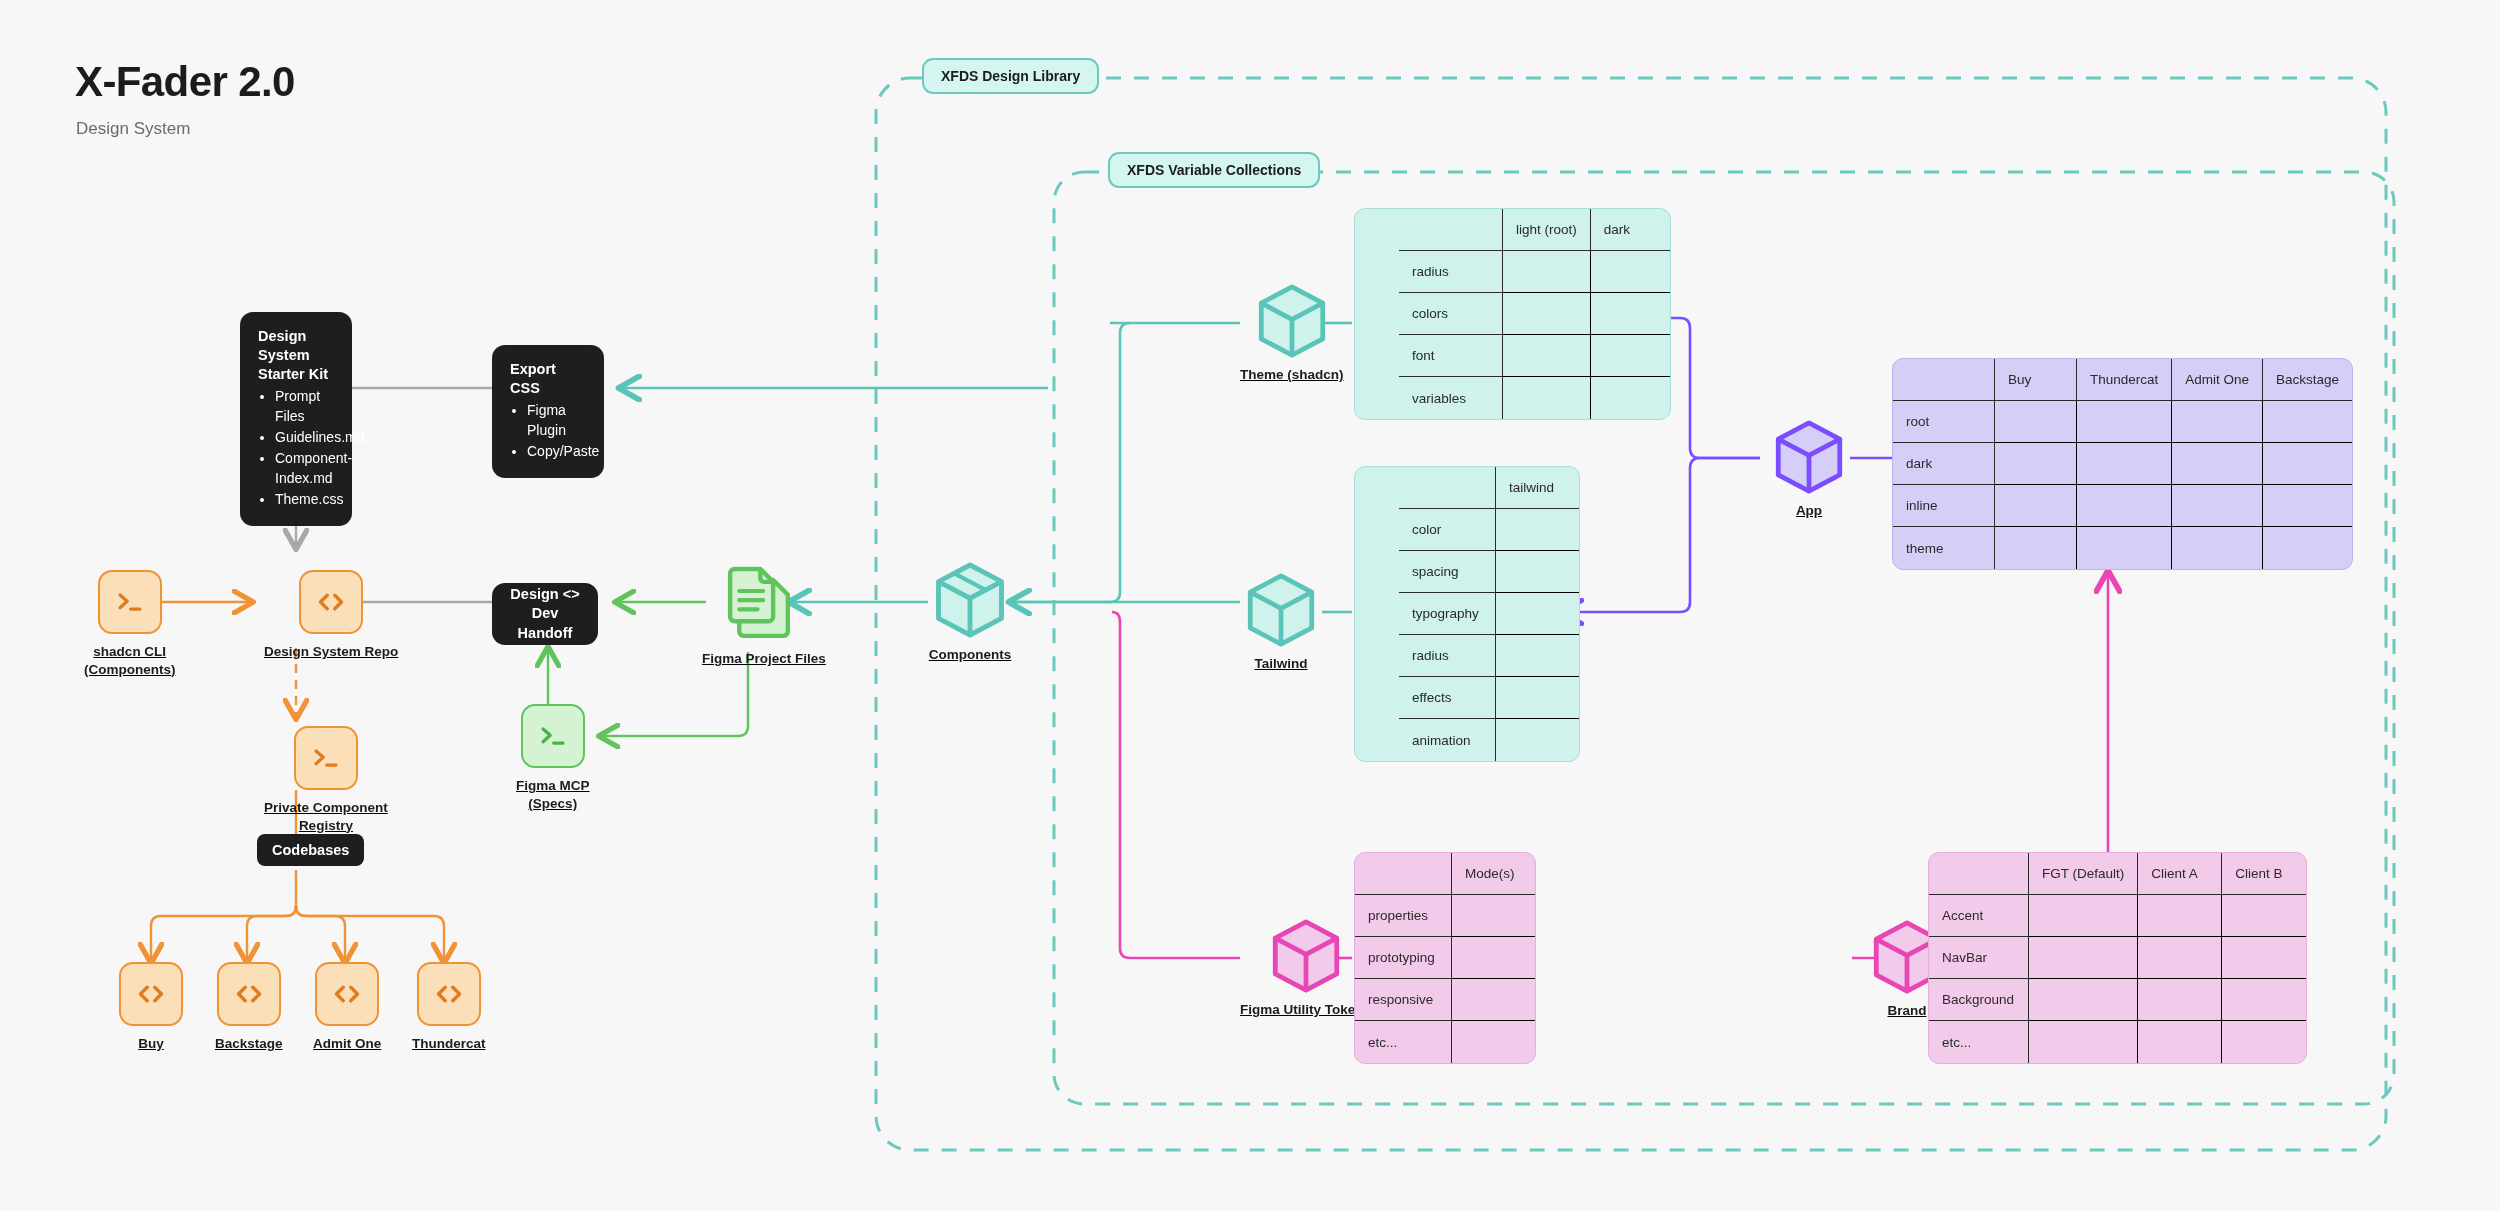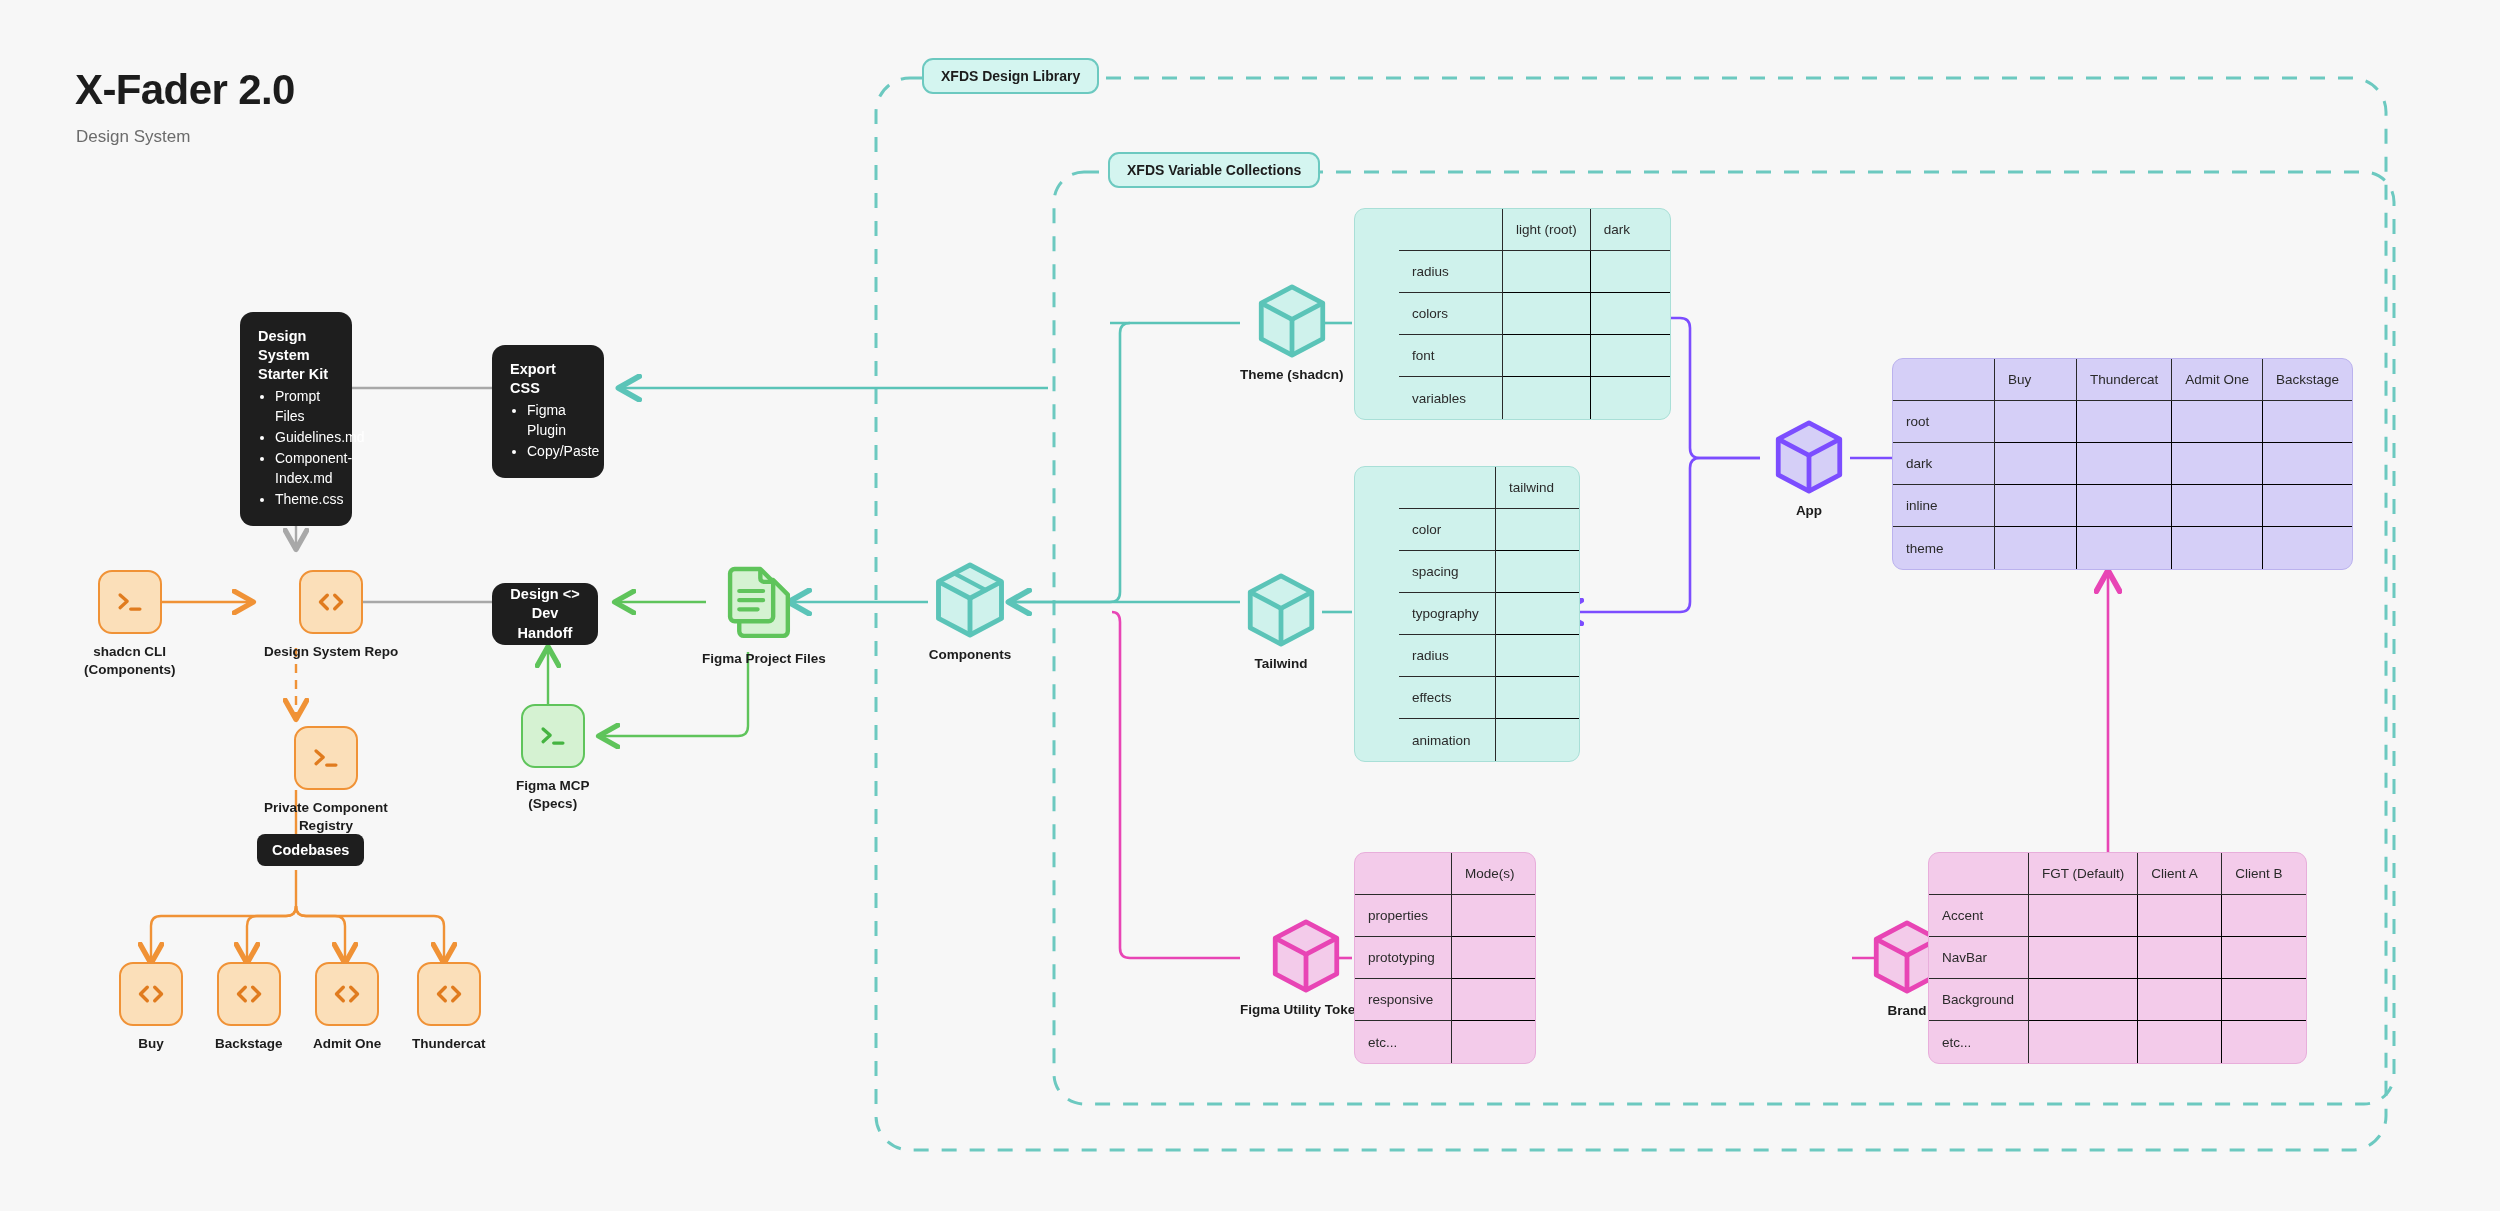--- a/index.html
+++ b/index.html
@@ -19,21 +19,21 @@
   #edges {
     position: absolute;
     left: 0; top: 0;
     width: 2500px; height: 1211px;
     pointer-events: none;
     z-index: 1;
   }
   .node { position: absolute; z-index: 3; }
 
   
-  #title-block { position: absolute; left: 75px; top: 66px; z-index: 5; }
+  #title-block { position: absolute; left: 75px; top: 58px; z-index: 5; }
   #page-title {
     font-size: 42px; font-weight: bold; color: #1C1C1C;
     letter-spacing: -0.6px; margin: 0; line-height: 1.15;
   }
   #page-subtitle {
     font-size: 17px; color: #6B6B6B; margin: 13px 0 0 1px;
   }
 
   
   .dark-card {
@@ -70,21 +70,21 @@
     display: flex; align-items: center; justify-content: center;
   }
   .icon-box.orange { background: #FBDFB9; border-color: #F09236; }
   .icon-box.green  { background: #D5F2D2; border-color: #5FC45B; }
 
   .node-label {
     margin-top: 9px; text-align: center;
     font-size: 13.5px; font-weight: bold; color: #1C1C1C;
     line-height: 1.3; white-space: nowrap;
   }
-  .node-wrap { display: flex; flex-direction: column; align-items: center; }
+  .node-wrap { display: flex; flex-direction: column; align-items: center; text-decoration: underline; }
 
   
   .container-pill {
     background: #D4F5F0;
     border: 2.4px solid #6CC9C0;
     border-radius: 11px;
     padding: 8px 17px;
     font-size: 14px; font-weight: bold; color: #1C1C1C;
     white-space: nowrap;
     z-index: 4;

